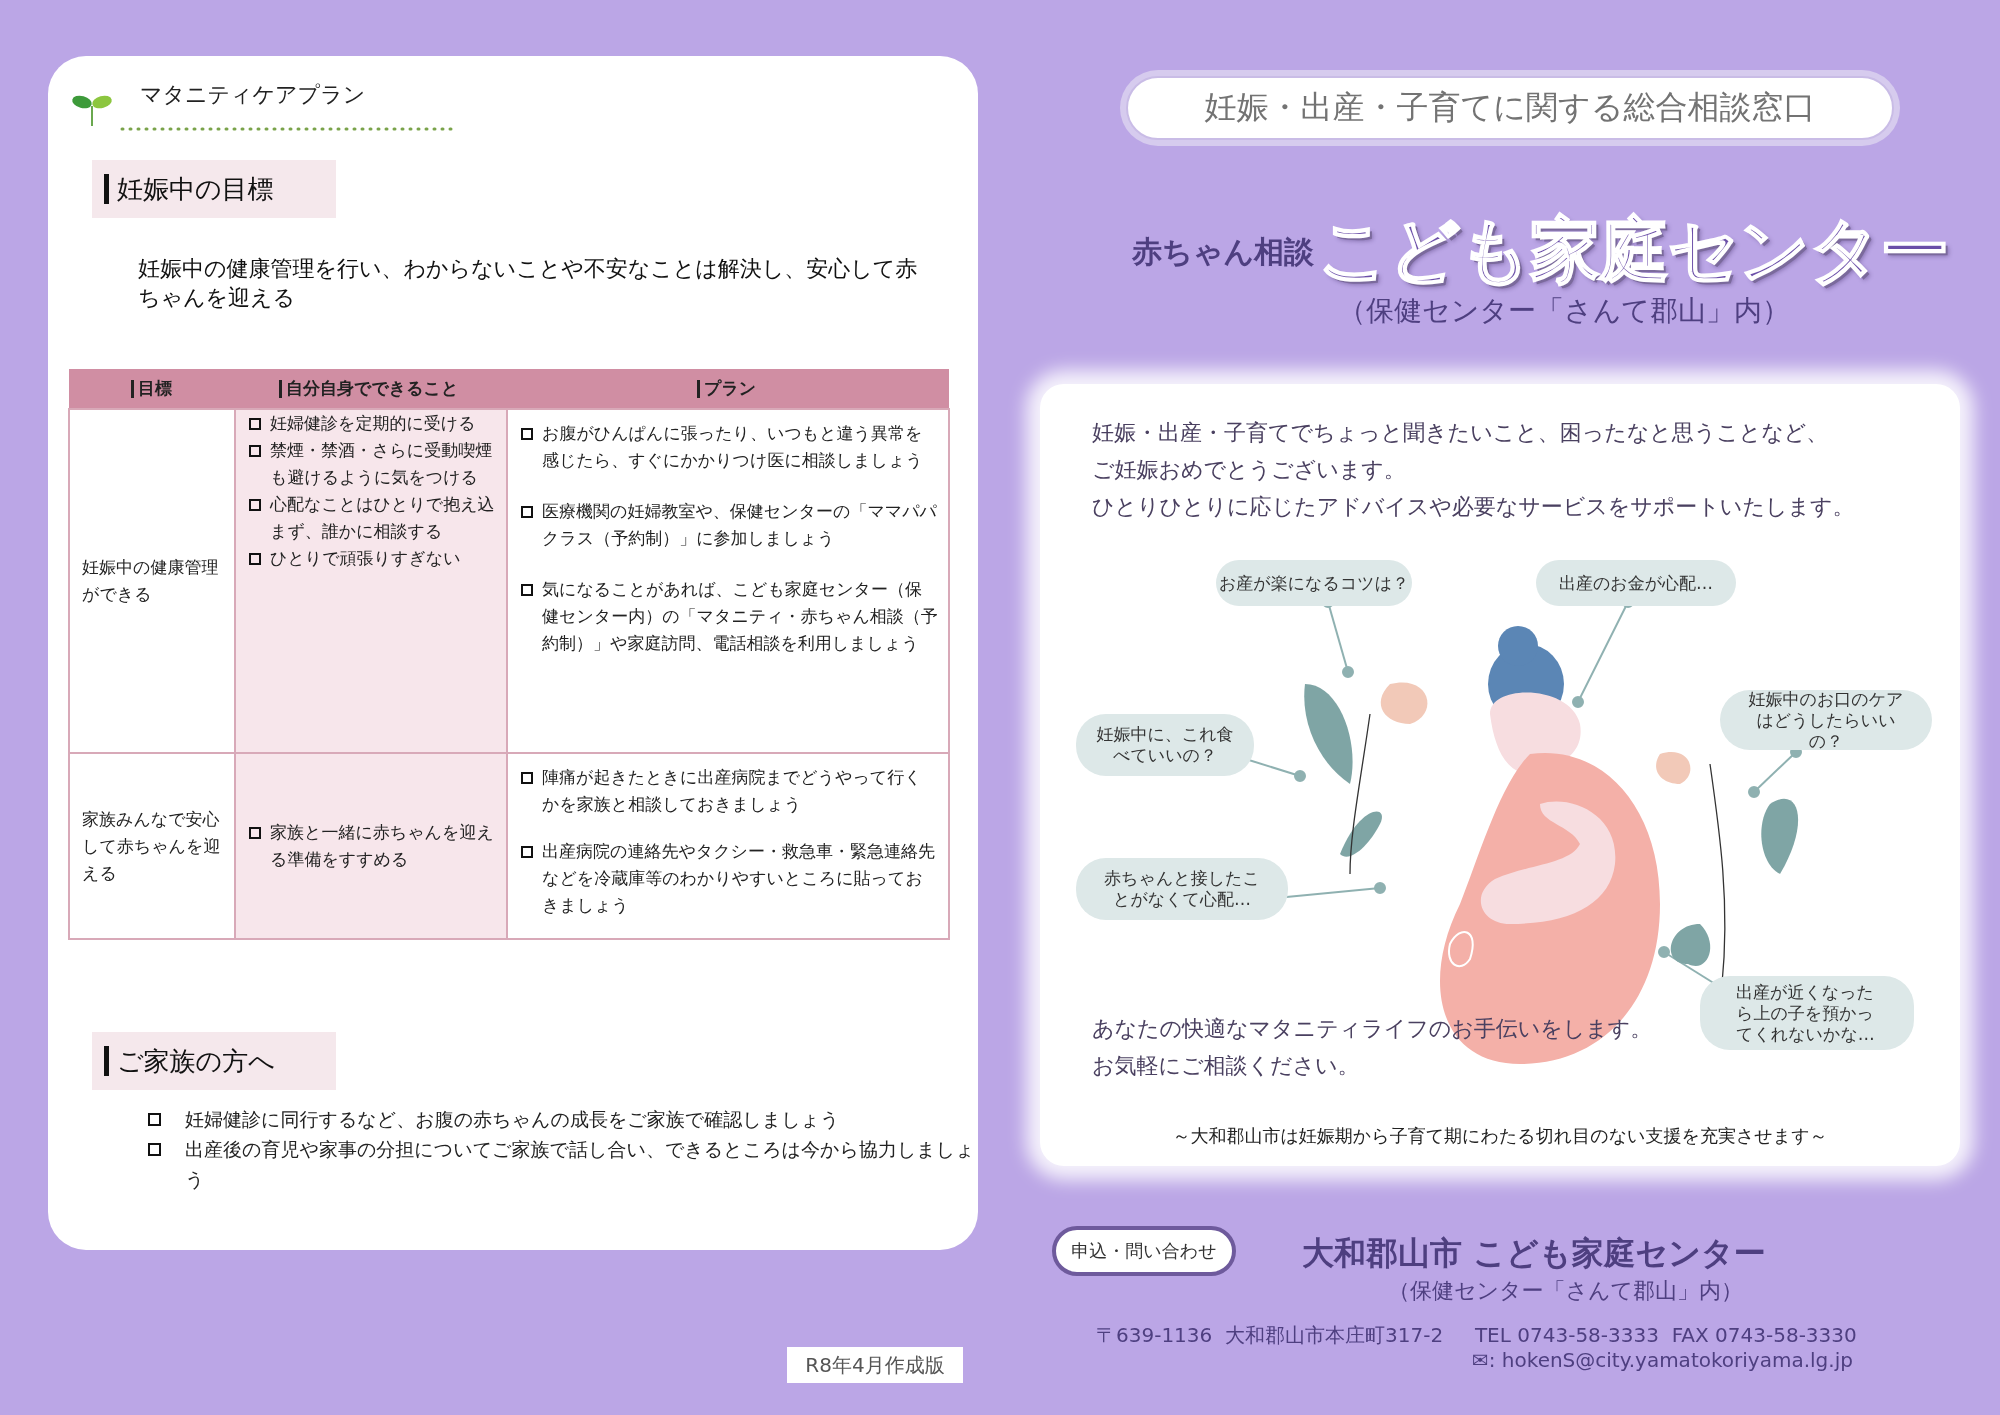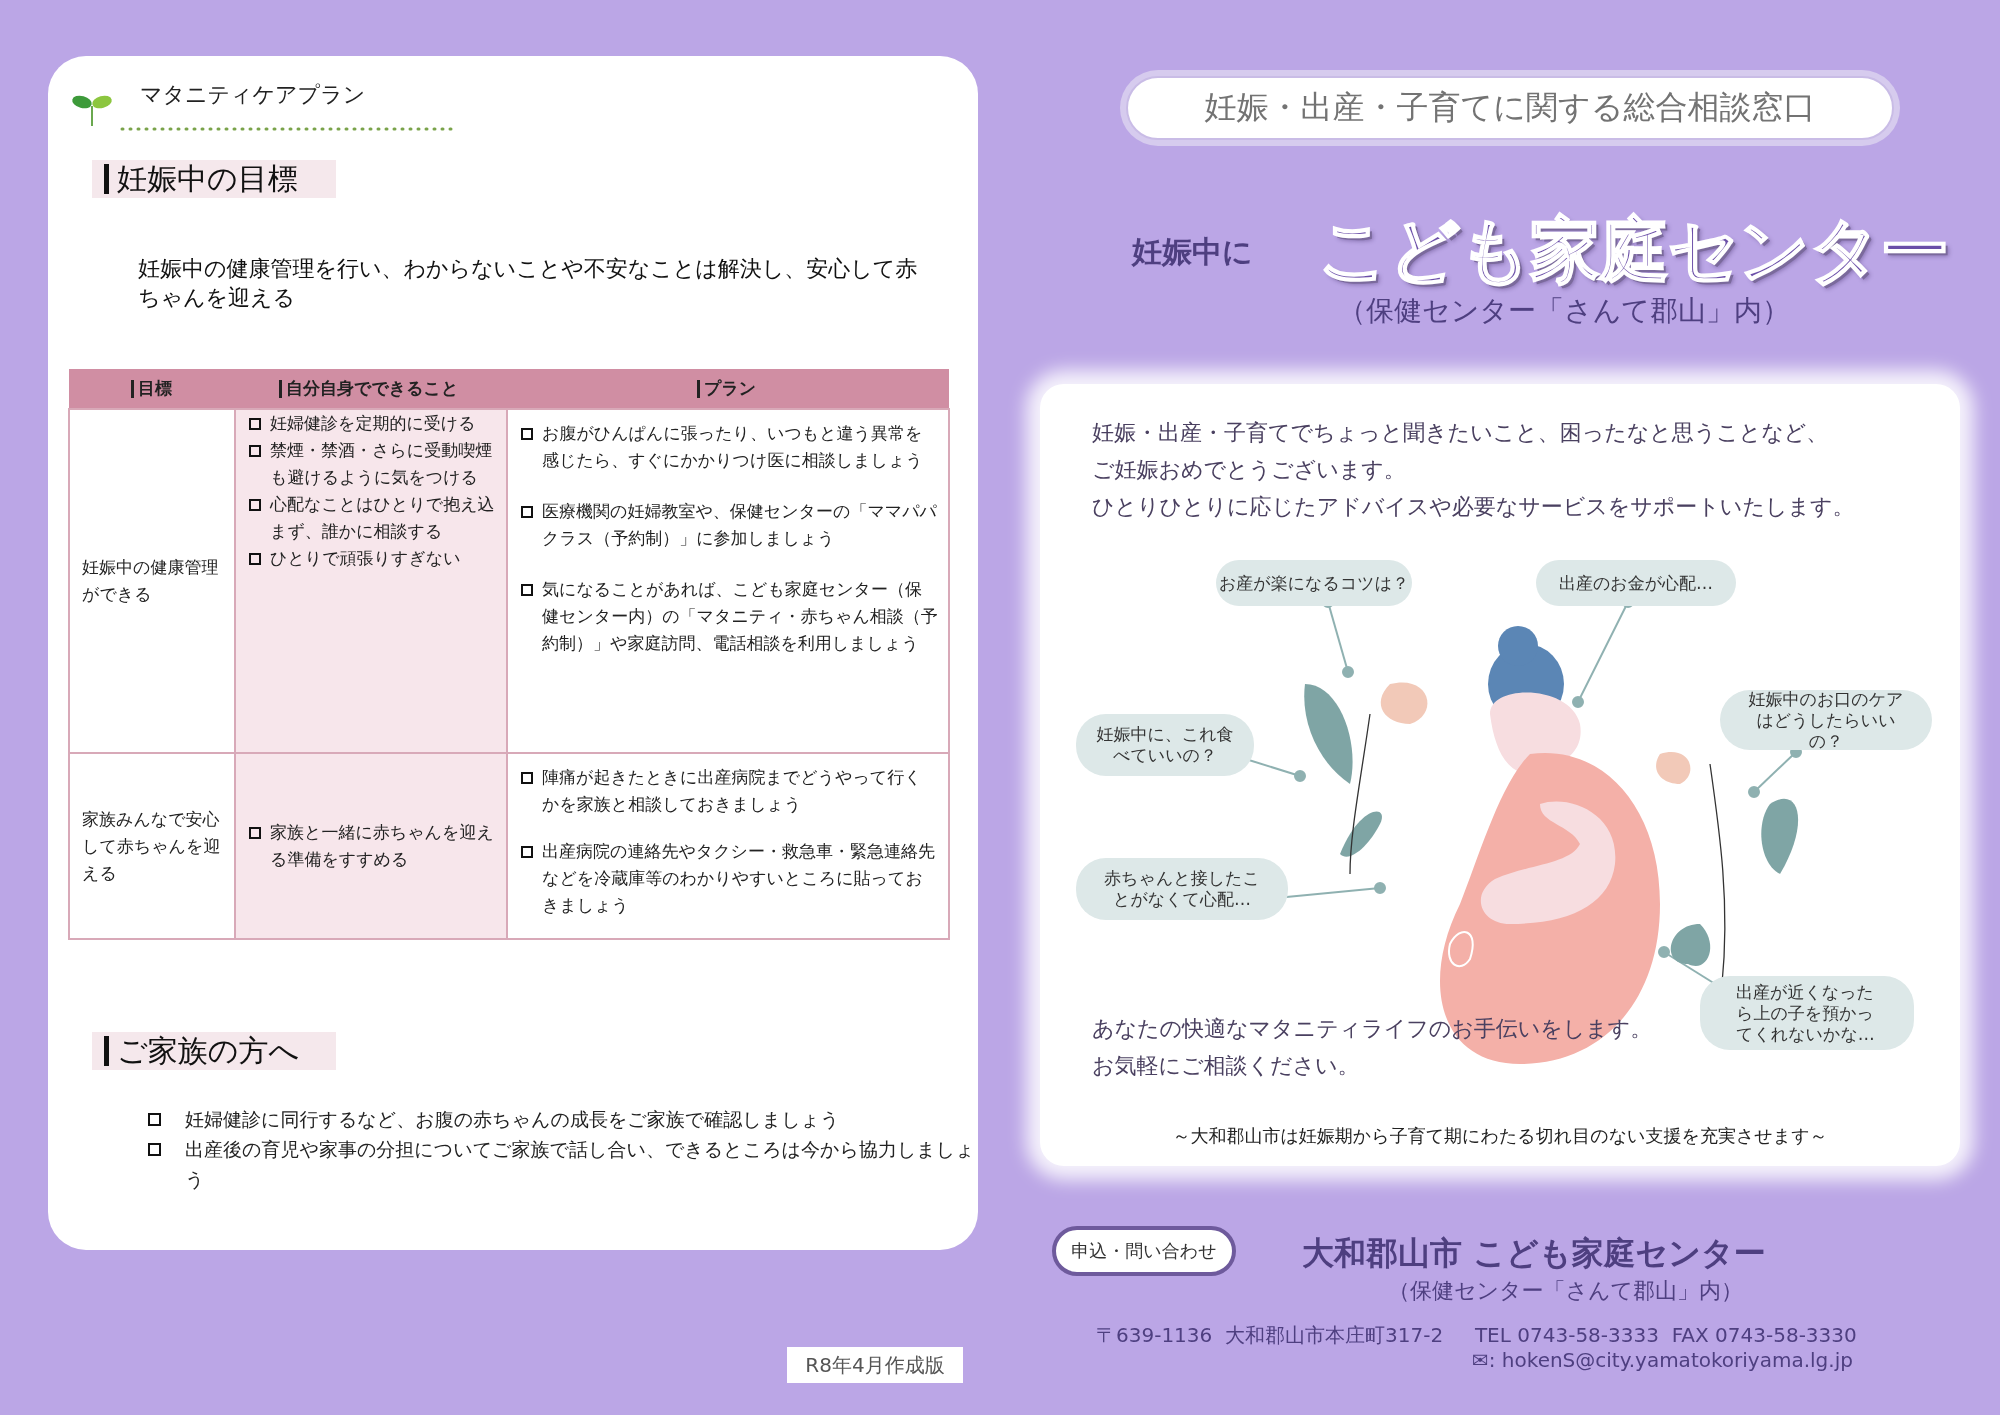--- a/index.html
+++ b/index.html
@@ -12,22 +12,22 @@
   }
   
   .left-panel {
     position: absolute; left: 48px; top: 56px; width: 930px; height: 1194px;
     background: #fff; border-radius: 38px;
   }
   .plan-title { position: absolute; left: 92px; top: 24px; font-size: 22px; color: #222; }
   .sprout { position: absolute; left: 22px; top: 36px; width: 46px; height: 36px; }
   .dotline { position: absolute; left: 72px; top: 66px; width: 340px; height: 12px; }
   .sec-heading {
-    position: absolute; background: #f5e8ec; height: 38px; padding: 0 20px 0 12px;
-    display: flex; align-items: center; font-size: 30px; color: #111;
+    position: absolute; background: #f5e8ec; height: 58px; padding: 0 20px 0 12px;
+    display: flex; align-items: center; font-size: 26px; color: #111;
   }
   .sec-heading .bar { width: 5px; height: 30px; background: #111; margin-right: 8px; }
   .h1 { left: 44px; top: 104px; width: 244px; }
   .h2 { left: 44px; top: 976px; width: 244px; }
   .intro { position: absolute; left: 90px; top: 198px; width: 780px; font-size: 22px; line-height: 29px; color: #111; }
   table.plan {
     position: absolute; left: 20px; top: 313px; width: 882px;
     border-collapse: collapse; font-size: 17px; color: #222;
   }
   table.plan th {
@@ -196,21 +196,21 @@
         <span>出産後の育児や家事の分担についてご家族で話し合い、できるところは今から協力しましょう</span>
       </div>
   </div>
 </div>
 
 <div class="version-tag">R8年4月作成版</div>
 
 <div class="pill-title">
   <div class="inner">妊娠・出産・子育てに関する総合相談窓口</div>
 </div>
-<div class="city-name">妊娠中に</div>
+<div class="city-name">赤ちゃん相談</div>
 <div class="center-name">こども家庭センター</div>
 <div class="center-sub">（保健センター「さんて郡山」内）</div>
 
 <div class="info-card">
   <div class="greet">
     <div>妊娠・出産・子育てでちょっと聞きたいこと、困ったなと思うことなど、</div>
     <div>ご妊娠おめでとうございます。</div>
     <div>ひとりひとりに応じたアドバイスや必要なサービスをサポートいたします。</div>
   </div>
 

